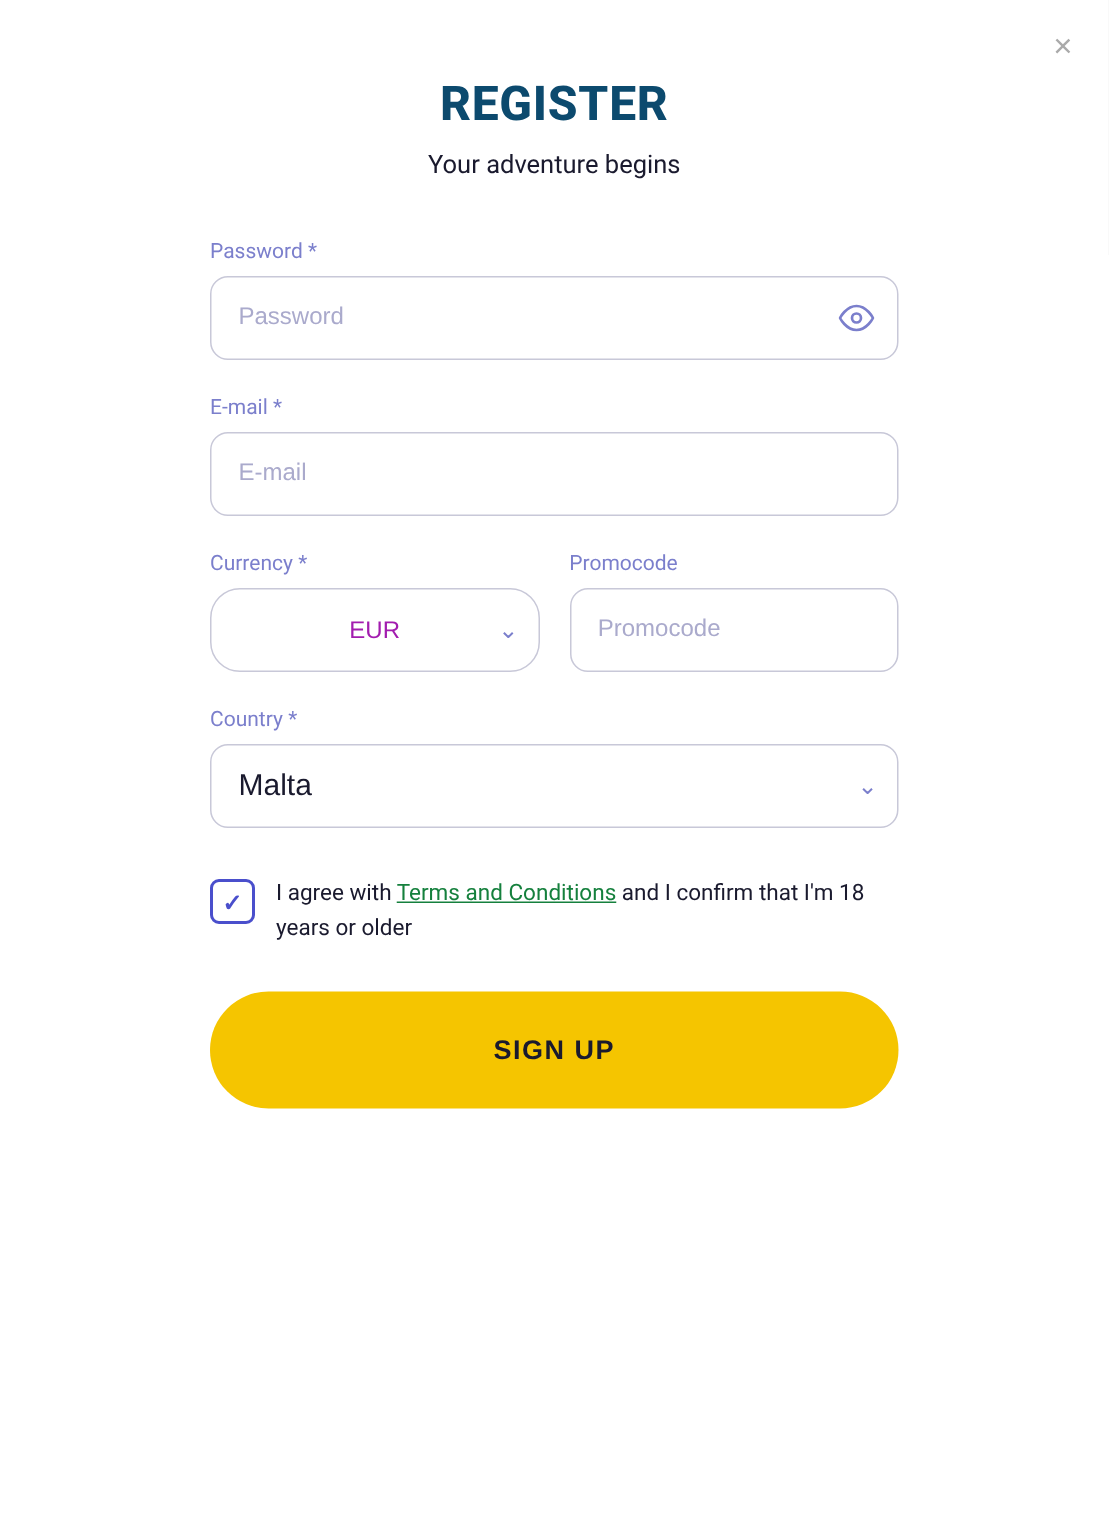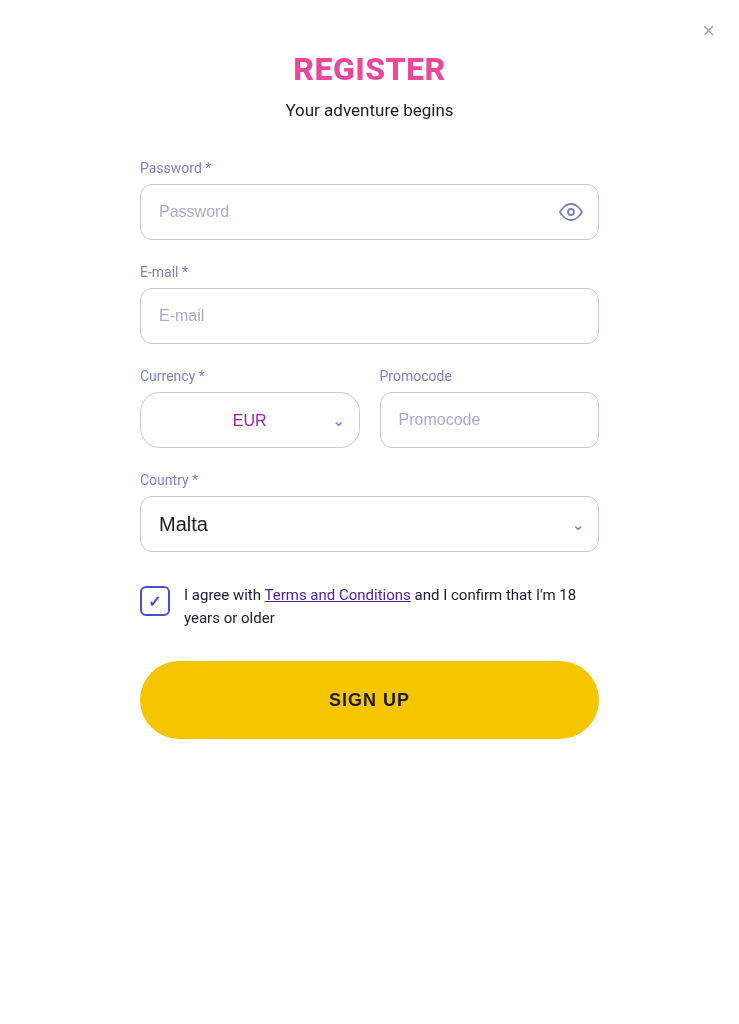--- a/index.html
+++ b/index.html
@@ -37,21 +37,21 @@
       cursor: pointer;
       font-size: 22px;
       color: #aaaaaa;
       font-weight: 400;
       line-height: 1;
     }
 
     .title {
       font-size: 32px;
       font-weight: 800;
-      color: #ec4899;
+      color: #0c4a6e;
       text-align: center;
       letter-spacing: 0.5px;
       margin-bottom: 12px;
     }
 
     .subtitle {
       font-size: 17px;
       color: #1a1a2e;
       text-align: center;
       font-weight: 400;
@@ -208,21 +208,21 @@
       font-weight: 700;
     }
 
     .checkbox-text {
       font-size: 15px;
       color: #1a1a2e;
       line-height: 1.5;
     }
 
     .terms-link {
-      color: #4c1d95;
+      color: #15803d;
       text-decoration: underline;
     }
 
     .signup-button {
       width: 100%;
       height: 78px;
       background: #f5c500;
       border: none;
       border-radius: 50px;
       font-size: 18px;

